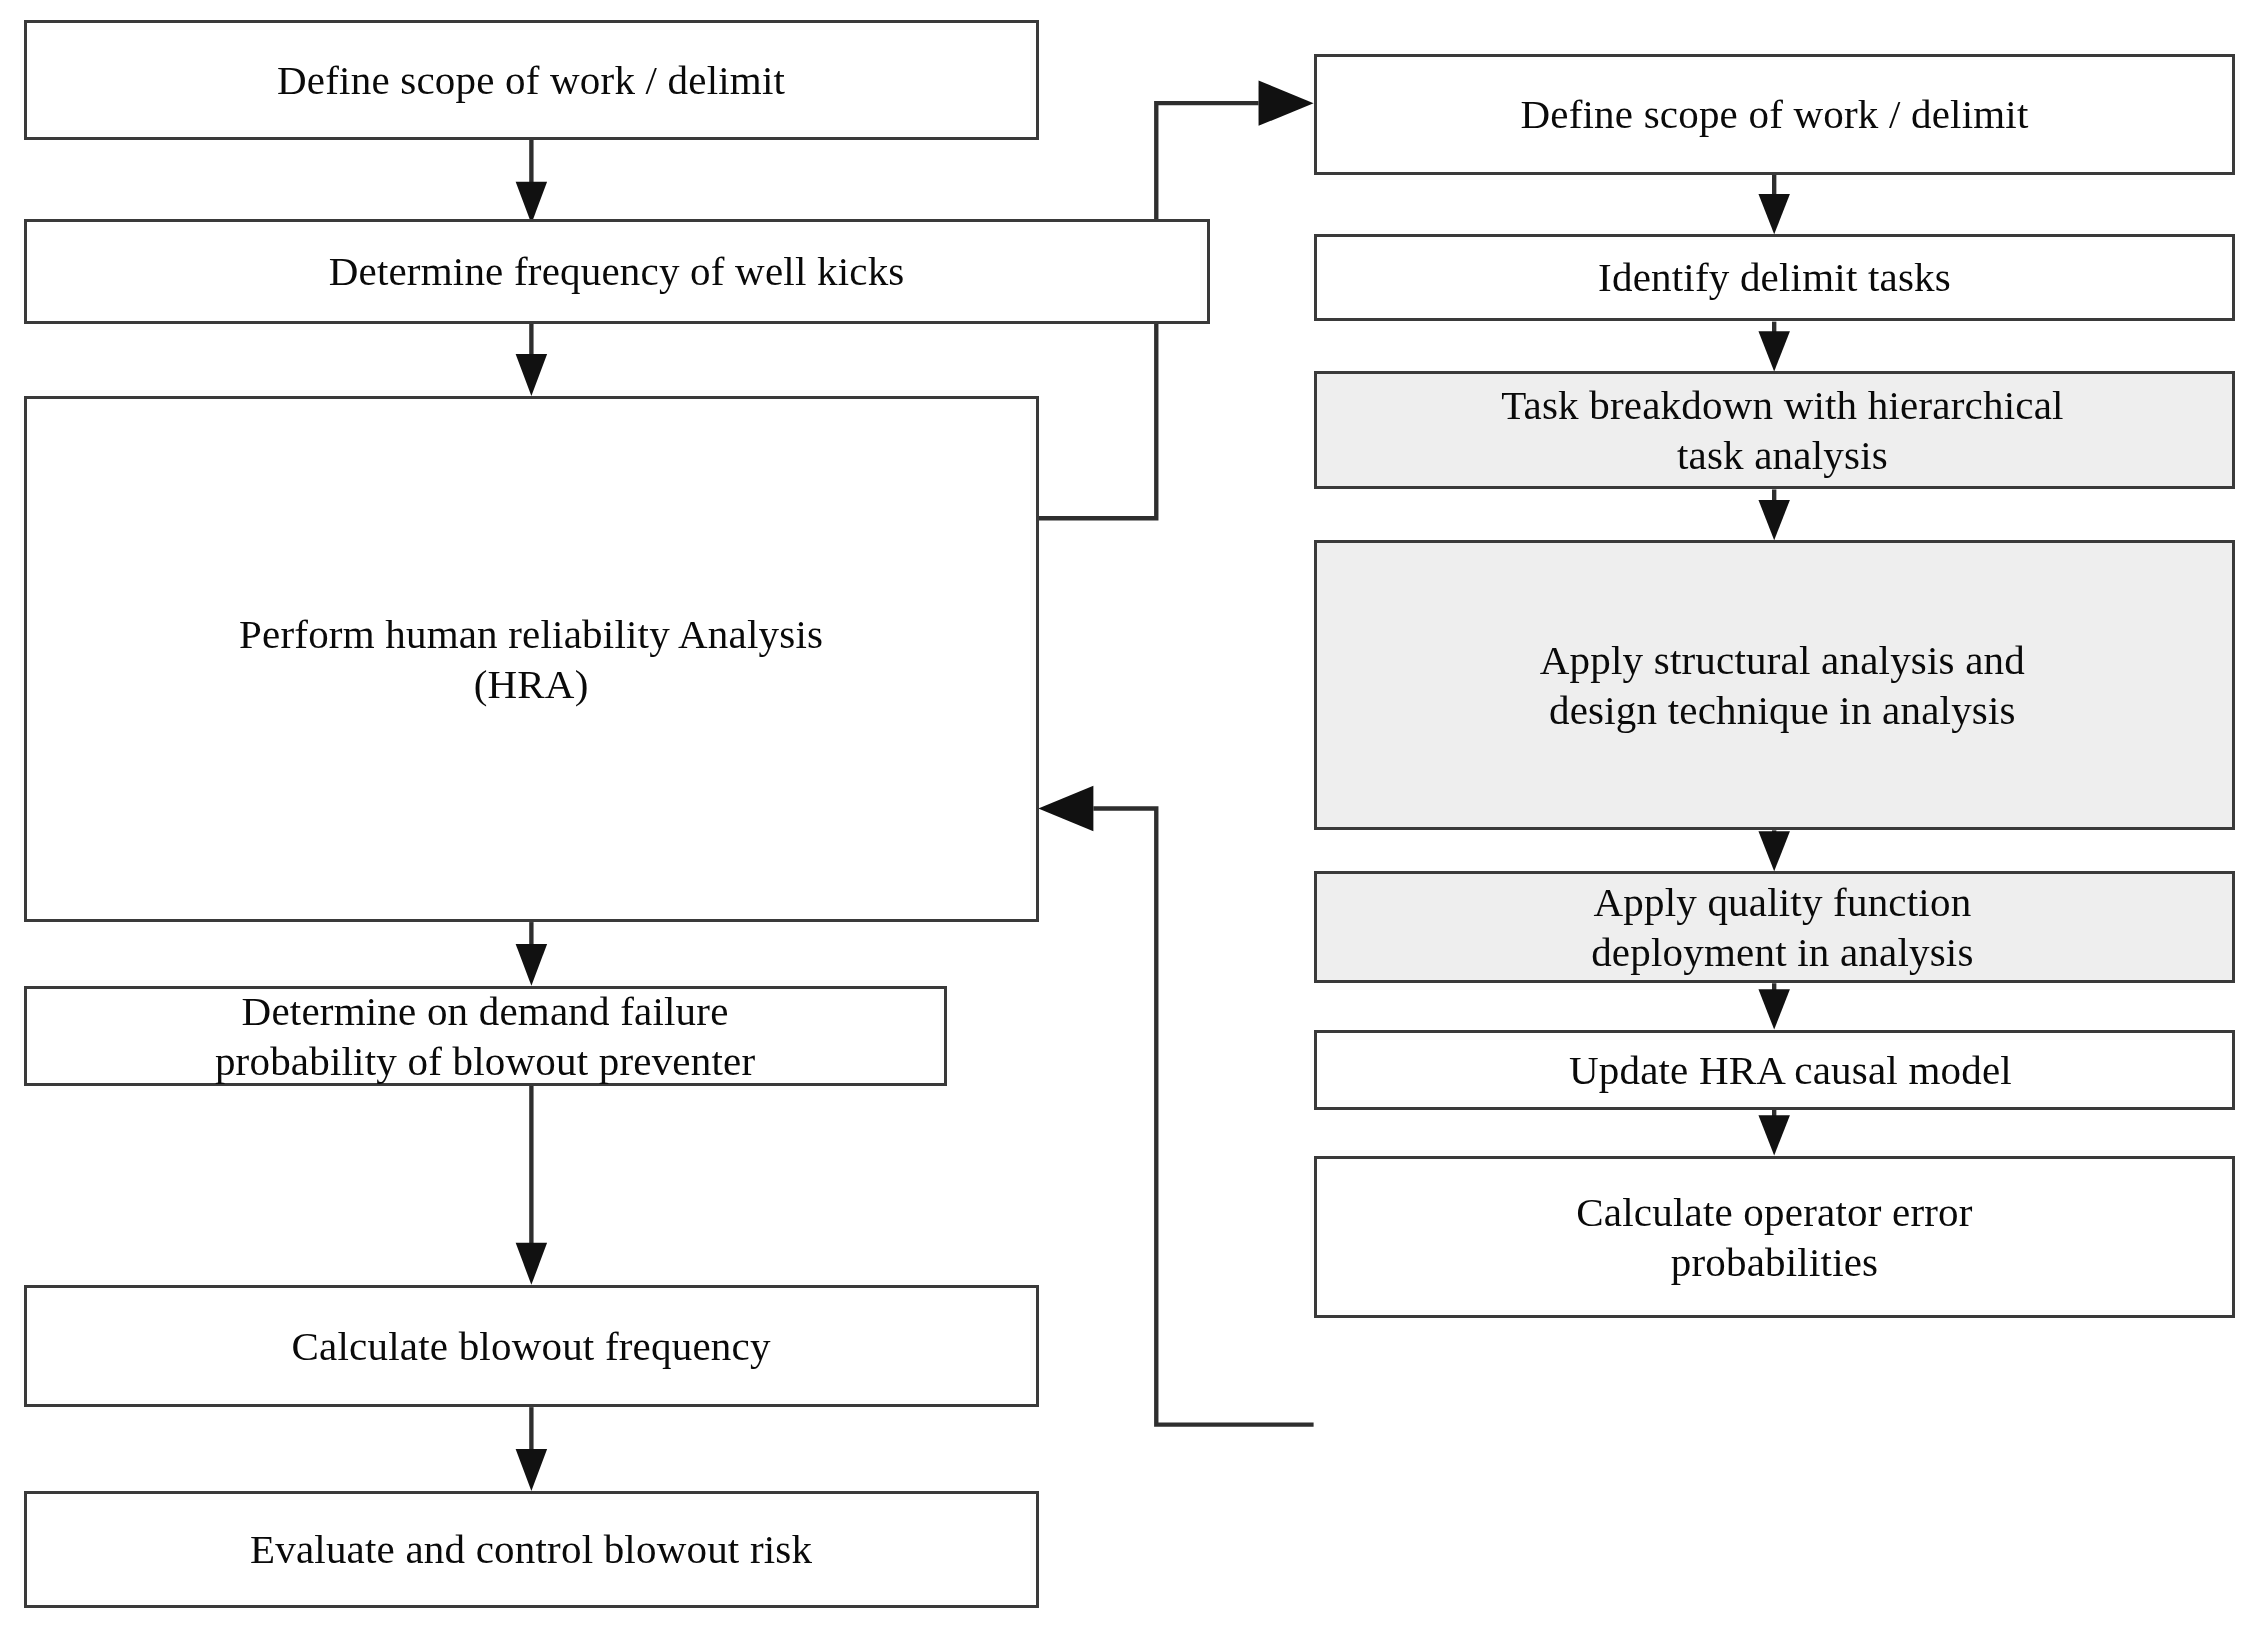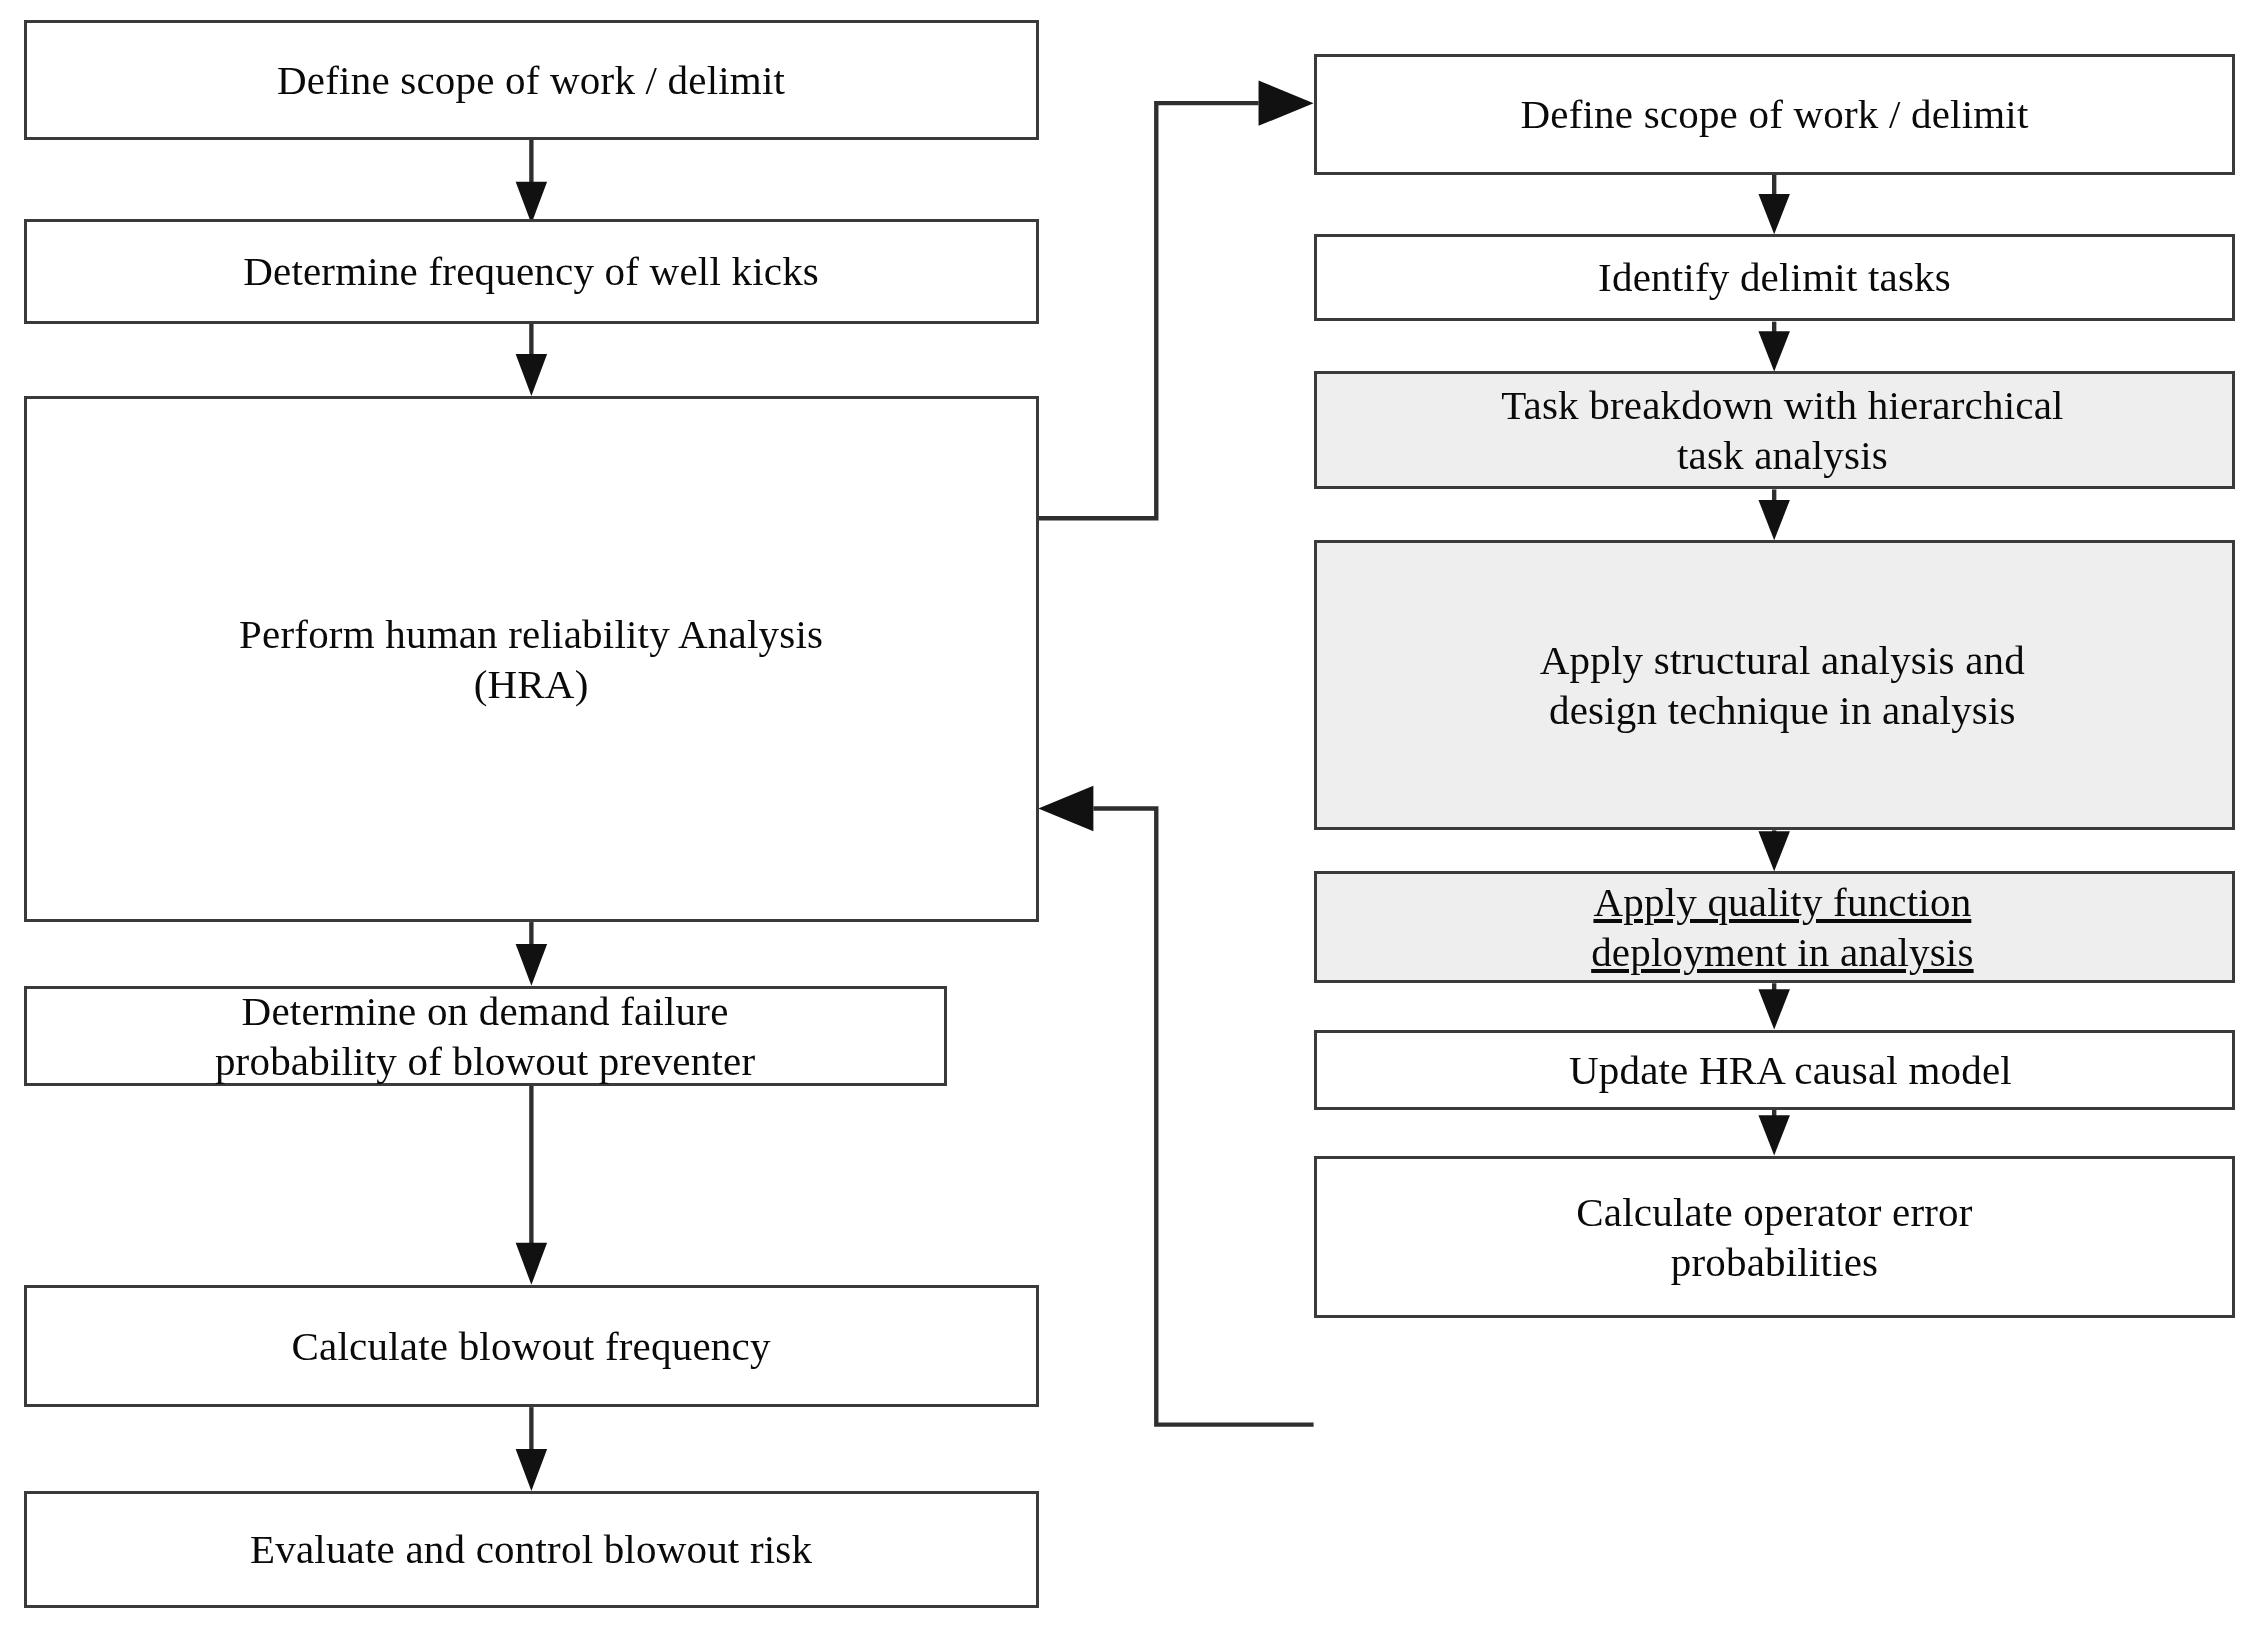--- a/index.html
+++ b/index.html
@@ -118,21 +118,21 @@
     <g>
       <polyline points="1503,1630 1323,1630 1323,925 1251,925"></polyline>
       <polygon class="head" points="1188,925 1251,899 1251,951"></polygon>
     </g>
   </svg>
 
   <div class="node" style="left:23.6px; top:20px; width:1015px; height:120px;">
     <span class="lbl">Define scope of work / delimit</span>
   </div>
 
-  <div class="node" style="left:23.6px; top:219px; width:1015px; height:105px;">
+  <div class="node" style="left:23.6px; top:219px; width:1186px; height:105px;">
     <span class="lbl">Determine frequency of well kicks</span>
   </div>
 
   <div class="node" style="left:23.6px; top:396px; width:1015px; height:526px;">
     <span class="lbl">Perform human reliability Analysis
 (HRA)</span>
   </div>
 
   <div class="node" style="left:23.6px; top:986px; width:923px; height:100px;">
     <span class="lbl">Determine on demand failure
@@ -158,21 +158,21 @@
   <div class="node shaded" style="left:1314px; top:371px; width:921px; height:118px;">
     <span class="lbl">Task breakdown with hierarchical
 task analysis</span>
   </div>
 
   <div class="node shaded" style="left:1314px; top:540px; width:921px; height:290px;">
     <span class="lbl">Apply structural analysis and
 design technique in analysis</span>
   </div>
 
-  <div class="node shaded" style="left:1314px; top:871px; width:921px; height:112px;text-decoration:underline;">
+  <div class="node shaded" style="left:1314px; top:871px; width:921px; height:112px;">
     <span class="lbl">Apply quality function
 deployment in analysis</span>
   </div>
 
   <div class="node" style="left:1314px; top:1030px; width:921px; height:80px;padding-left:44px;">
     <span class="lbl">Update HRA causal model</span>
   </div>
 
   <div class="node" style="left:1314px; top:1156px; width:921px; height:162px;align-items:center;">
     <span class="lbl">Calculate operator error

